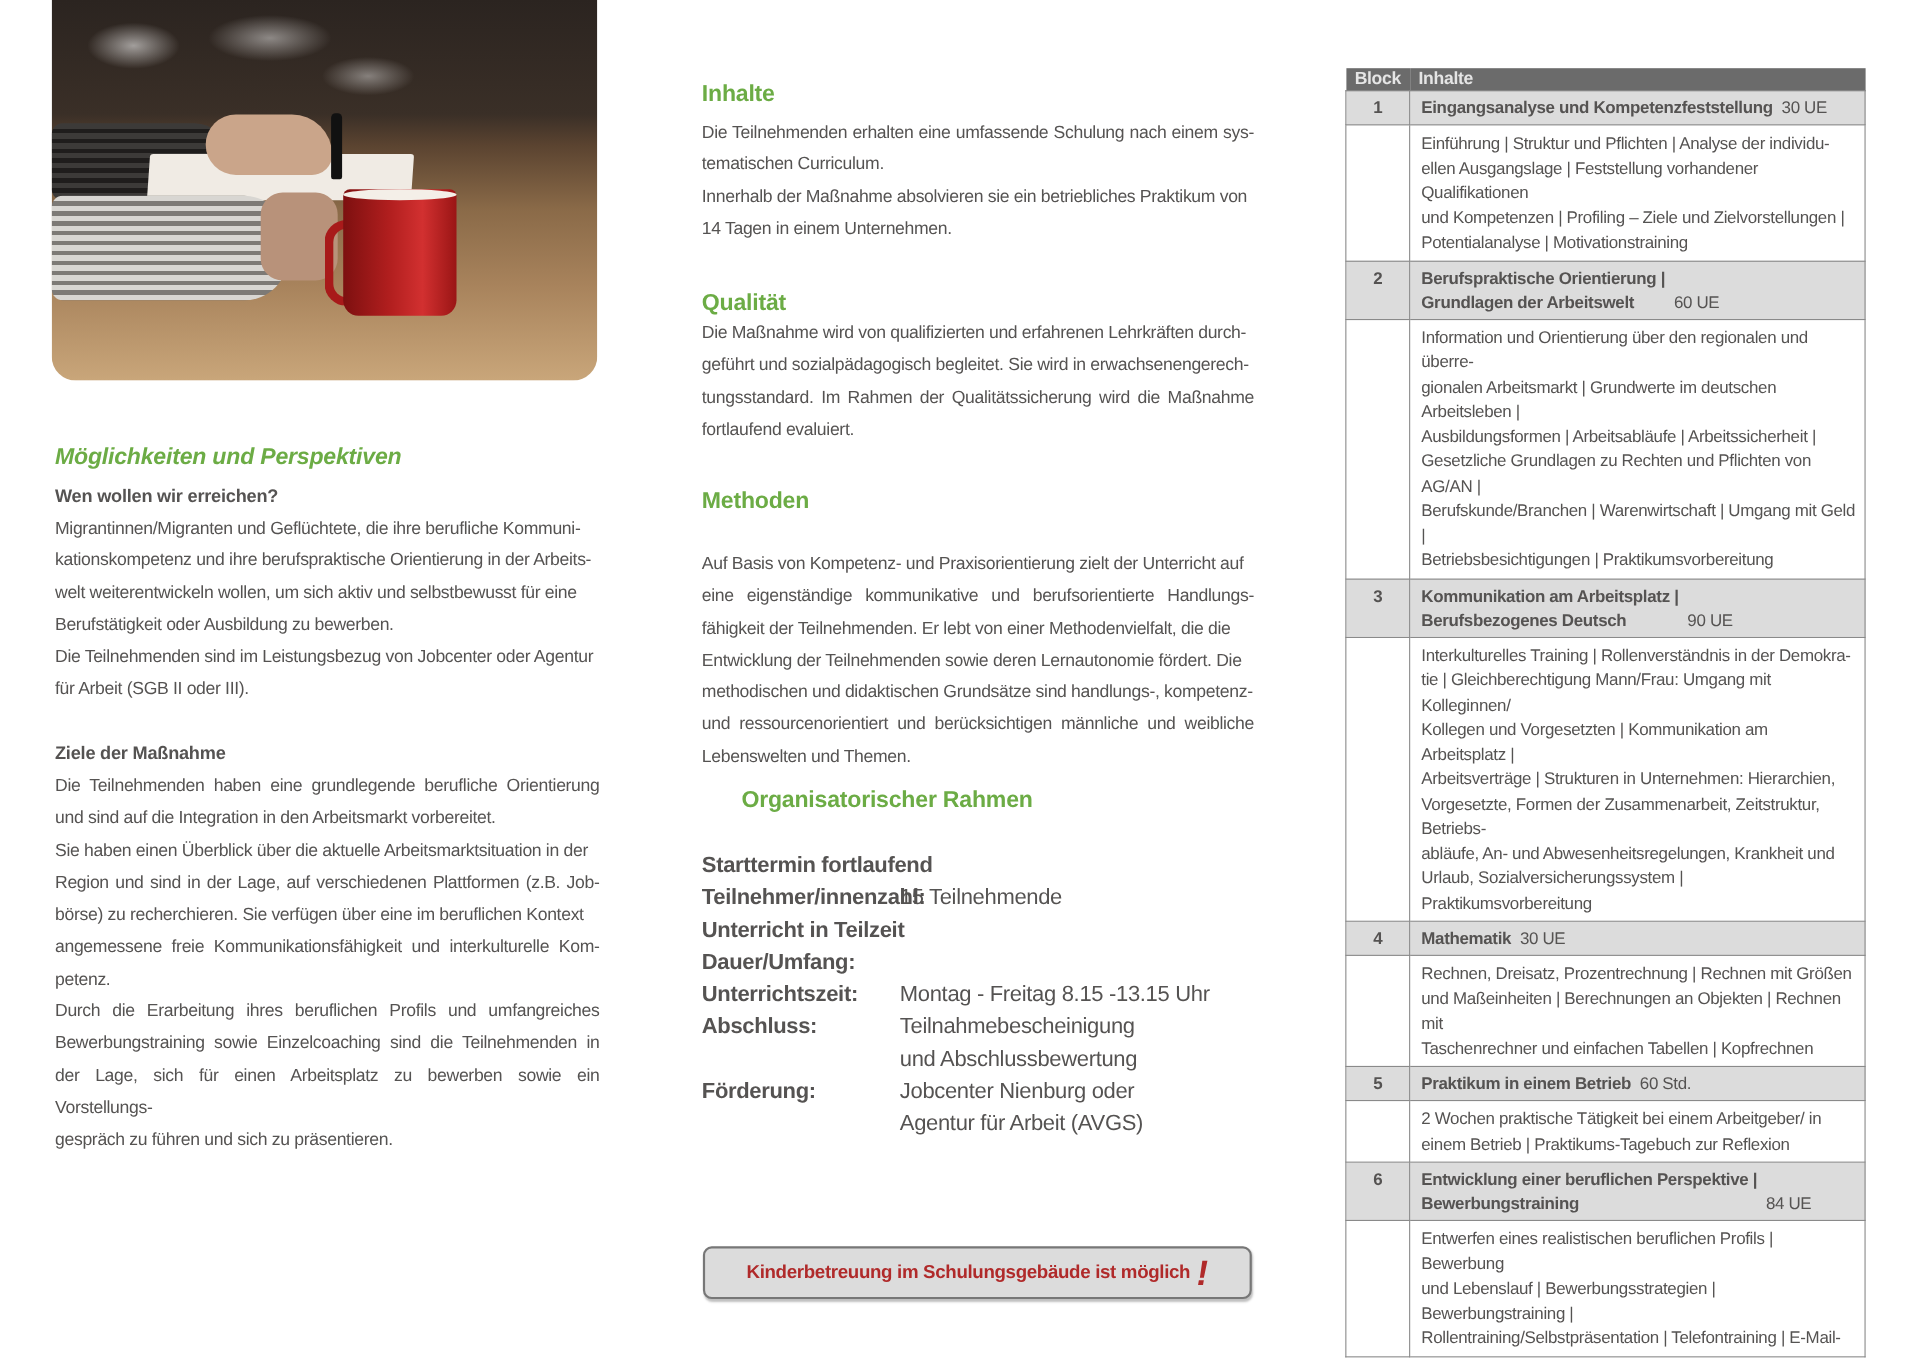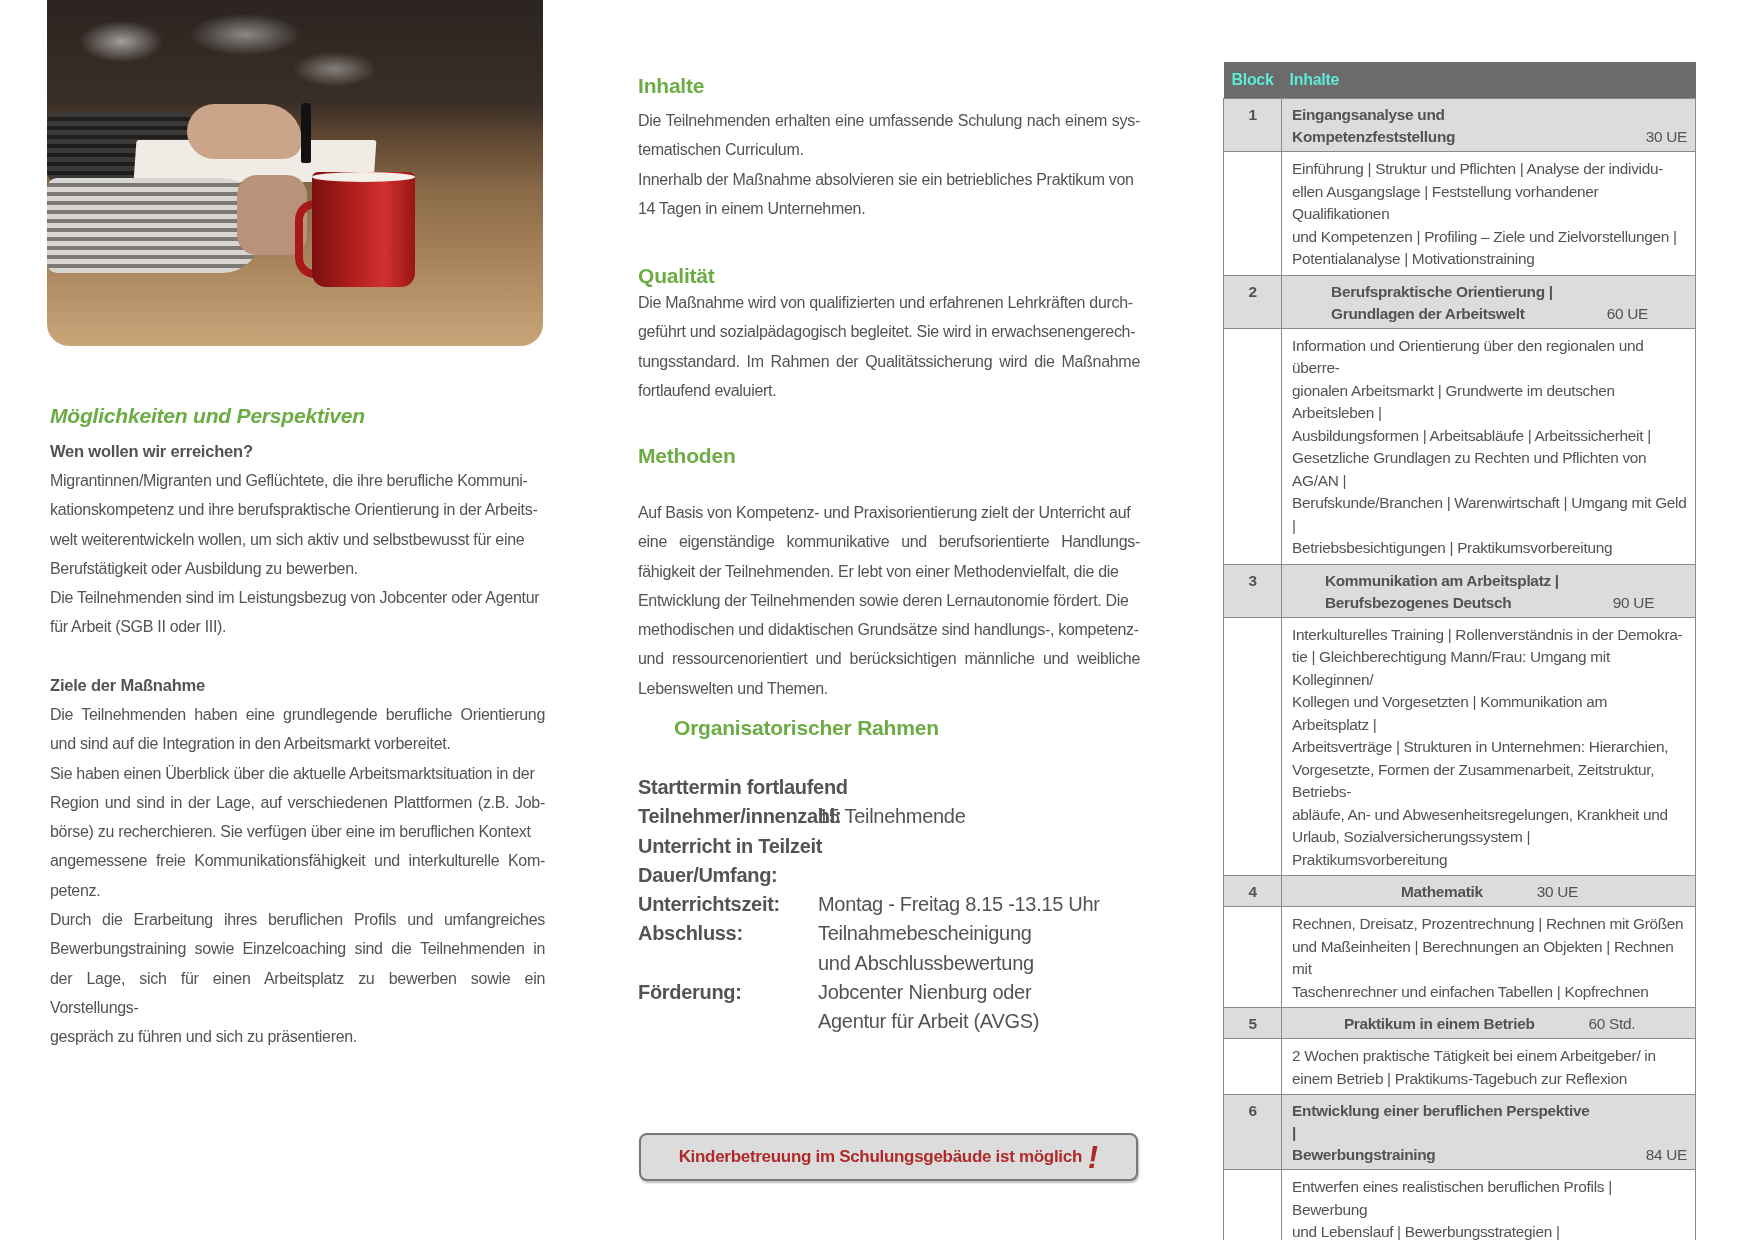--- a/index.html
+++ b/index.html
@@ -44,27 +44,27 @@
     box-shadow: 1px 2px 2px rgba(0,0,0,.25);
     display:flex; align-items:center; justify-content:center;
     color:#b02a2a; font-weight:bold; font-size:17px; letter-spacing:-0.3px;
   }
   .notice .bang { font-size:32px; margin-left:6px; line-height:1; transform:skewX(-10deg); display:inline-block; color:#b02a2a; }
 
   table.blocks {
     position:absolute; left:1223px; top:62px; width:473px;
     border-collapse:collapse; font-size:15.4px; letter-spacing:-0.3px; color:#555352;
   }
-  table.blocks th { background:#6b6b6b; color:#5eead4; text-align:left; font-weight:bold; height:36px; padding:0 8px; font-size:16px; }
+  table.blocks th { background:#6b6b6b; color:#e5e5e5; text-align:left; font-weight:bold; height:20px; padding:0 8px; font-size:16px; }
   table.blocks th.c1 { text-align:center; width:42px; }
   table.blocks td { border:1.5px solid #8a8a8a; vertical-align:top; }
   table.blocks tr.head td { background:#dcdcdc; font-weight:bold; padding:5px 8px 3px 10px; line-height:22px; }
   table.blocks tr.head td.num { text-align:center; padding-left:0; padding-right:0; }
   table.blocks tr.body td { background:#fff; padding:6px 8px 4px 10px; line-height:22.5px; }
-  .title-wrap { display:flex; justify-content:center; align-items:flex-end;gap:46px; }
+  .title-wrap { display:flex; justify-content:flex-start; align-items:flex-end; }
   .title-wrap .t span { display:block; }
   .title-wrap .ue { font-weight:normal; white-space:nowrap; padding-left:8px; }
 </style>
 </head>
 <body>
 
 <div class="photo">
   <div class="sleeve1"></div>
   <div class="book"></div>
   <div class="hand1"></div>

